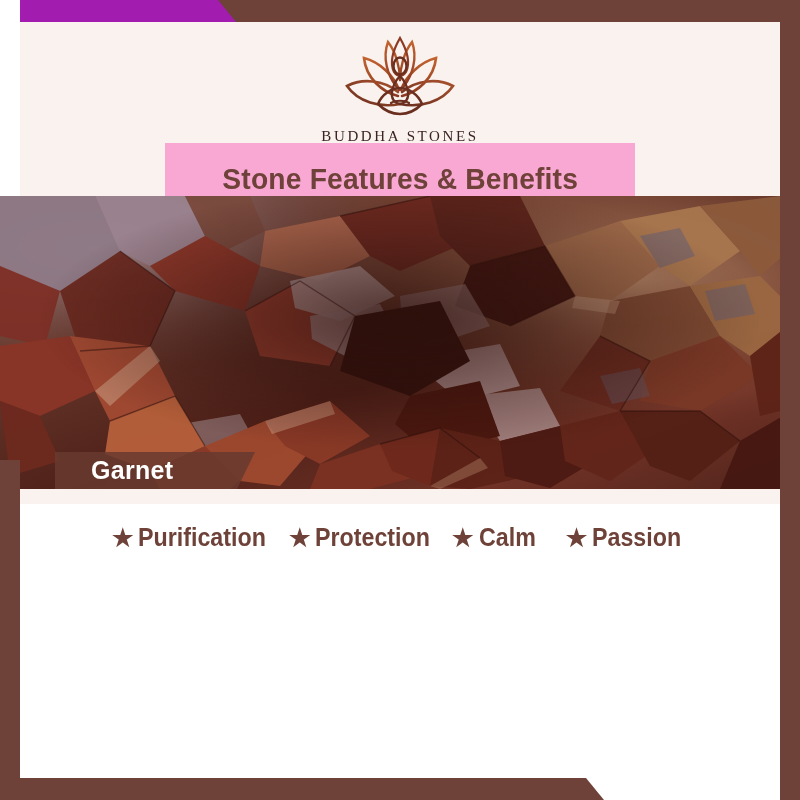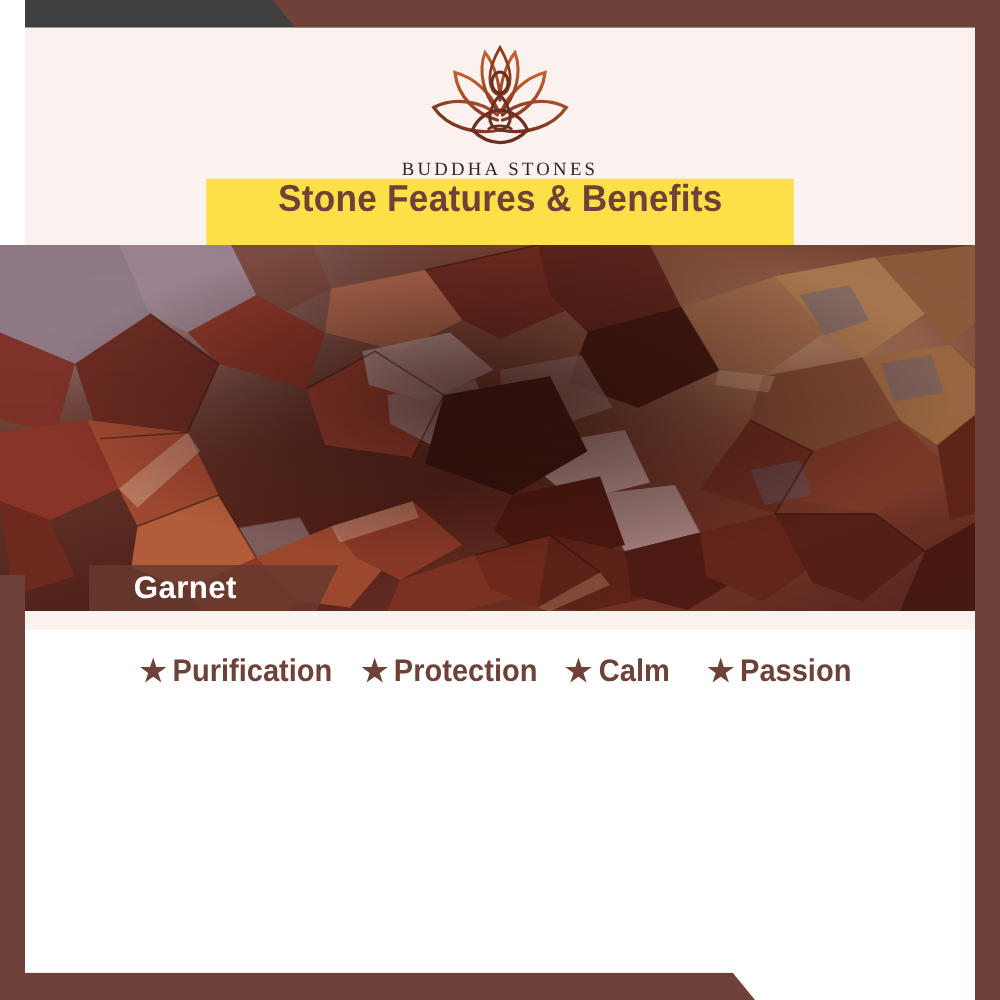--- a/index.html
+++ b/index.html
@@ -47,21 +47,21 @@
     clip-path: polygon(0 0, 586px 0, 604px 22px, 0 22px);
     z-index: 5;
   }
 
   
   .header {
     position: absolute;
     top: 0; left: 20px;
     width: 760px;
     height: 196px;
-    background: #404040;
+    background: #a21caf;
     z-index: 2;
   }
   .header-inner {
     position: absolute;
     top: 22px; left: 0; right: 0; bottom: 0;
     background: #f9f2ee;
   }
 
   .logo-wrap {
     position: absolute;
@@ -80,24 +80,24 @@
     font-weight: 400;
   }
 
   
   .title-band {
     position: absolute;
     top: 143px;
     left: 165px;
     width: 470px;
     height: 53px;
-    background: #fde047;
+    background: #f9a8d4;
     z-index: 3;
     display: flex;
-    align-items: flex-start;
+    align-items: flex-end;
     justify-content: center;
   }
   .title-text {
     font-family: "Liberation Sans Narrow", "Liberation Sans", sans-serif;
     font-size: 30px;
     font-weight: bold;
     color: #6e4238;
     letter-spacing: 0.2px;
     transform: scaleX(0.94);
     white-space: nowrap;
@@ -119,21 +119,20 @@
     position: absolute;
     top: 452px;
     left: 55px;
     width: 200px;
     height: 37px;
     background: rgba(104,58,47,0.85);
     clip-path: polygon(0 0, 200px 0, 182px 37px, 0 37px);
     z-index: 3;
     display: flex;
     align-items: center;
-    margin-left: 16px;
   }
   .stone-name {
     color: #ffffff;
     font-size: 25px;
     font-weight: bold;
     padding-left: 36px;
     letter-spacing: 0.3px;
   }
 
   

